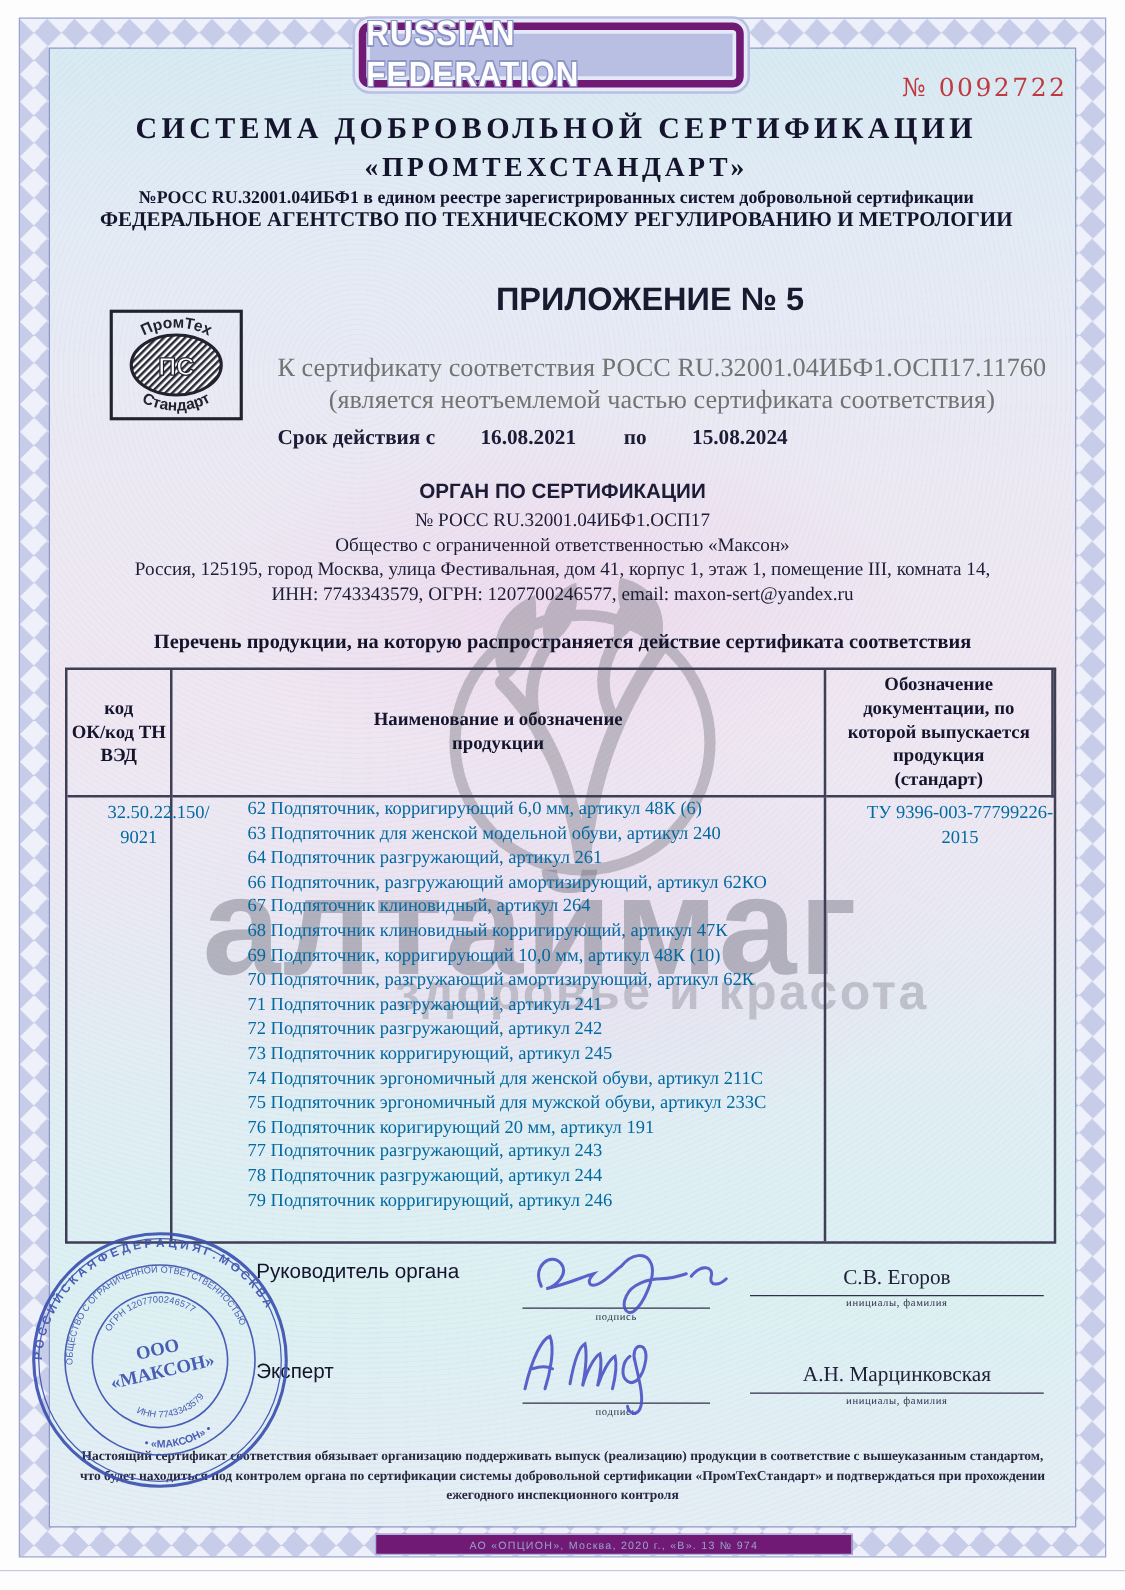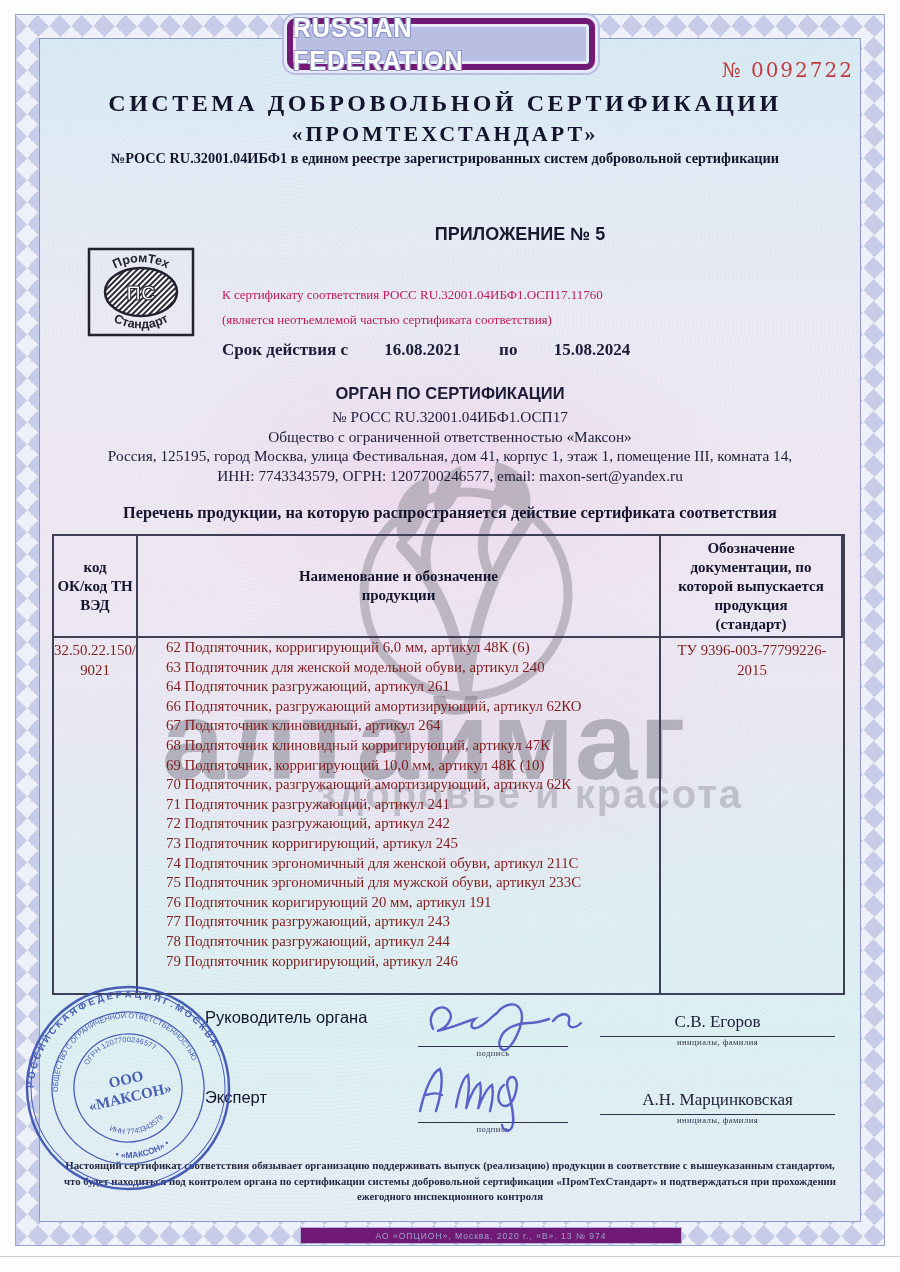--- a/index.html
+++ b/index.html
@@ -27,41 +27,41 @@
          text-shadow:1px 1px 0 #8e96c8,-1px -1px 0 #8e96c8,1px -1px 0 #8e96c8,-1px 1px 0 #8e96c8;}
   .serial{position:absolute;right:46px;top:58px;z-index:5;font-family:"DejaVu Serif",serif;
          font-size:20px;letter-spacing:2px;color:#bf3a40;}
   .t-center{position:absolute;left:55px;right:65px;text-align:center;z-index:4;}
   .h1{top:90px;font-weight:bold;font-size:24px;letter-spacing:3.5px;color:#14142c;}
   .h2{top:121px;font-weight:bold;font-size:22px;letter-spacing:3px;color:#14142c;}
   .reg{top:150px;font-weight:bold;font-size:14.3px;color:#14142c;}
   .agency{top:166px;font-weight:bold;font-size:16.8px;color:#14142c;}
   
   .appendix{position:absolute;left:200px;right:60px;top:224px;text-align:center;z-index:4;
-         font-family:"Liberation Sans",sans-serif;font-weight:bold;font-size:18px;color:#191930;}
+         font-family:"Liberation Sans",sans-serif;font-weight:bold;font-size:26px;color:#191930;}
   .logo{position:absolute;left:86px;top:246px;z-index:4;}
-  .certline{position:absolute;left:222px;top:282px;z-index:4;font-size:13px;line-height:25px;color:#be185d;}
+  .certline{position:absolute;left:222px;top:282px;z-index:4;font-size:21px;line-height:25px;color:#737373;text-align:center;}
   .validity{position:absolute;left:222px;top:340px;z-index:4;font-size:17px;color:#1c1c36;font-weight:600;}
   .validity .date{margin-left:32px;font-weight:bold;}
   .validity .to{margin-left:34px;font-weight:600;}
   
   .org{position:absolute;left:55px;right:55px;top:384px;text-align:center;z-index:4;color:#1c1c36;}
   .org .head{font-family:"Liberation Sans",sans-serif;font-weight:bold;font-size:16.5px;margin-bottom:4px;}
   .org .ln{font-size:15.3px;line-height:19.5px;}
   .caption{position:absolute;left:55px;right:55px;top:503px;text-align:center;z-index:4;
          font-weight:bold;font-size:16.3px;color:#14142c;}
   
   .table{position:absolute;left:52px;top:534px;width:789px;z-index:4;
          display:grid;grid-template-columns:84px 523px 182px;border:2px solid #3e3e54;}
   .cell{border-right:2px solid #3e3e54;}
   .cell:last-child{border-right:none;}
   .th{border-bottom:2px solid #3e3e54;display:flex;align-items:center;justify-content:center;
          text-align:center;font-weight:bold;font-size:15px;line-height:19px;height:96px;
          white-space:pre-line;color:#14142c;padding:2px;}
-  .td{min-height:352px;font-size:14.8px;line-height:19.6px;color:#7f1d1d;}
+  .td{min-height:352px;font-size:14.8px;line-height:19.6px;color:#0369a1;padding-left:32px;}
   .td.codes,.td.std{text-align:center;white-space:pre-line;padding-top:3px;}
   .prod-line{padding-left:4px;margin-left:24px;}
   
   .siglabel{position:absolute;left:205px;z-index:5;font-family:"Liberation Sans",sans-serif;
          font-weight:normal;font-size:16.5px;color:#14142c;}
   .sigline{position:absolute;width:150px;border-bottom:1.3px solid #30304a;z-index:5;text-align:center;}
   .sigline .cap,.nameblock .cap{font-size:8.5px;color:#30304a;letter-spacing:.5px;}
   .sigline .cap{position:absolute;top:2px;left:0;right:0;}
   .nameblock{position:absolute;left:600px;width:235px;z-index:5;text-align:center;}
   .nameblock .nm{font-size:17px;color:#20203a;border-bottom:1.3px solid #30304a;padding-bottom:4px;}
@@ -107,20 +107,21 @@
   <div class="wm wm-big">алтаймаг</div>
   <div class="wm wm-small">здоровье и красота</div>
 
   <div class="badge">
     <span>RUSSIAN FEDERATION</span>
   </div>
   <div class="serial">№ 0092722</div>
   <div class="t-center h1">СИСТЕМА ДОБРОВОЛЬНОЙ СЕРТИФИКАЦИИ</div>
   <div class="t-center h2">«ПРОМТЕХСТАНДАРТ»</div>
   <div class="t-center reg">№РОСС RU.32001.04ИБФ1 в едином реестре зарегистрированных систем добровольной сертификации</div>
+  <div class="t-center agency">ФЕДЕРАЛЬНОЕ АГЕНТСТВО ПО ТЕХНИЧЕСКОМУ РЕГУЛИРОВАНИЮ И МЕТРОЛОГИИ</div>
 
   <div class="appendix">ПРИЛОЖЕНИЕ № 5</div>
 
   <svg class="logo" width="110" height="92" viewBox="0 0 110 92">
     <defs>
       <pattern id="hatch" width="4" height="4" patternTransform="rotate(45)" patternUnits="userSpaceOnUse">
         <rect width="4" height="4" fill="#ffffff"></rect>
           <rect width="2" height="4" fill="#2a2a38"></rect>
       </pattern>
       <path id="arcTop" d="M18 32 A42 30 0 0 1 92 32"></path>

